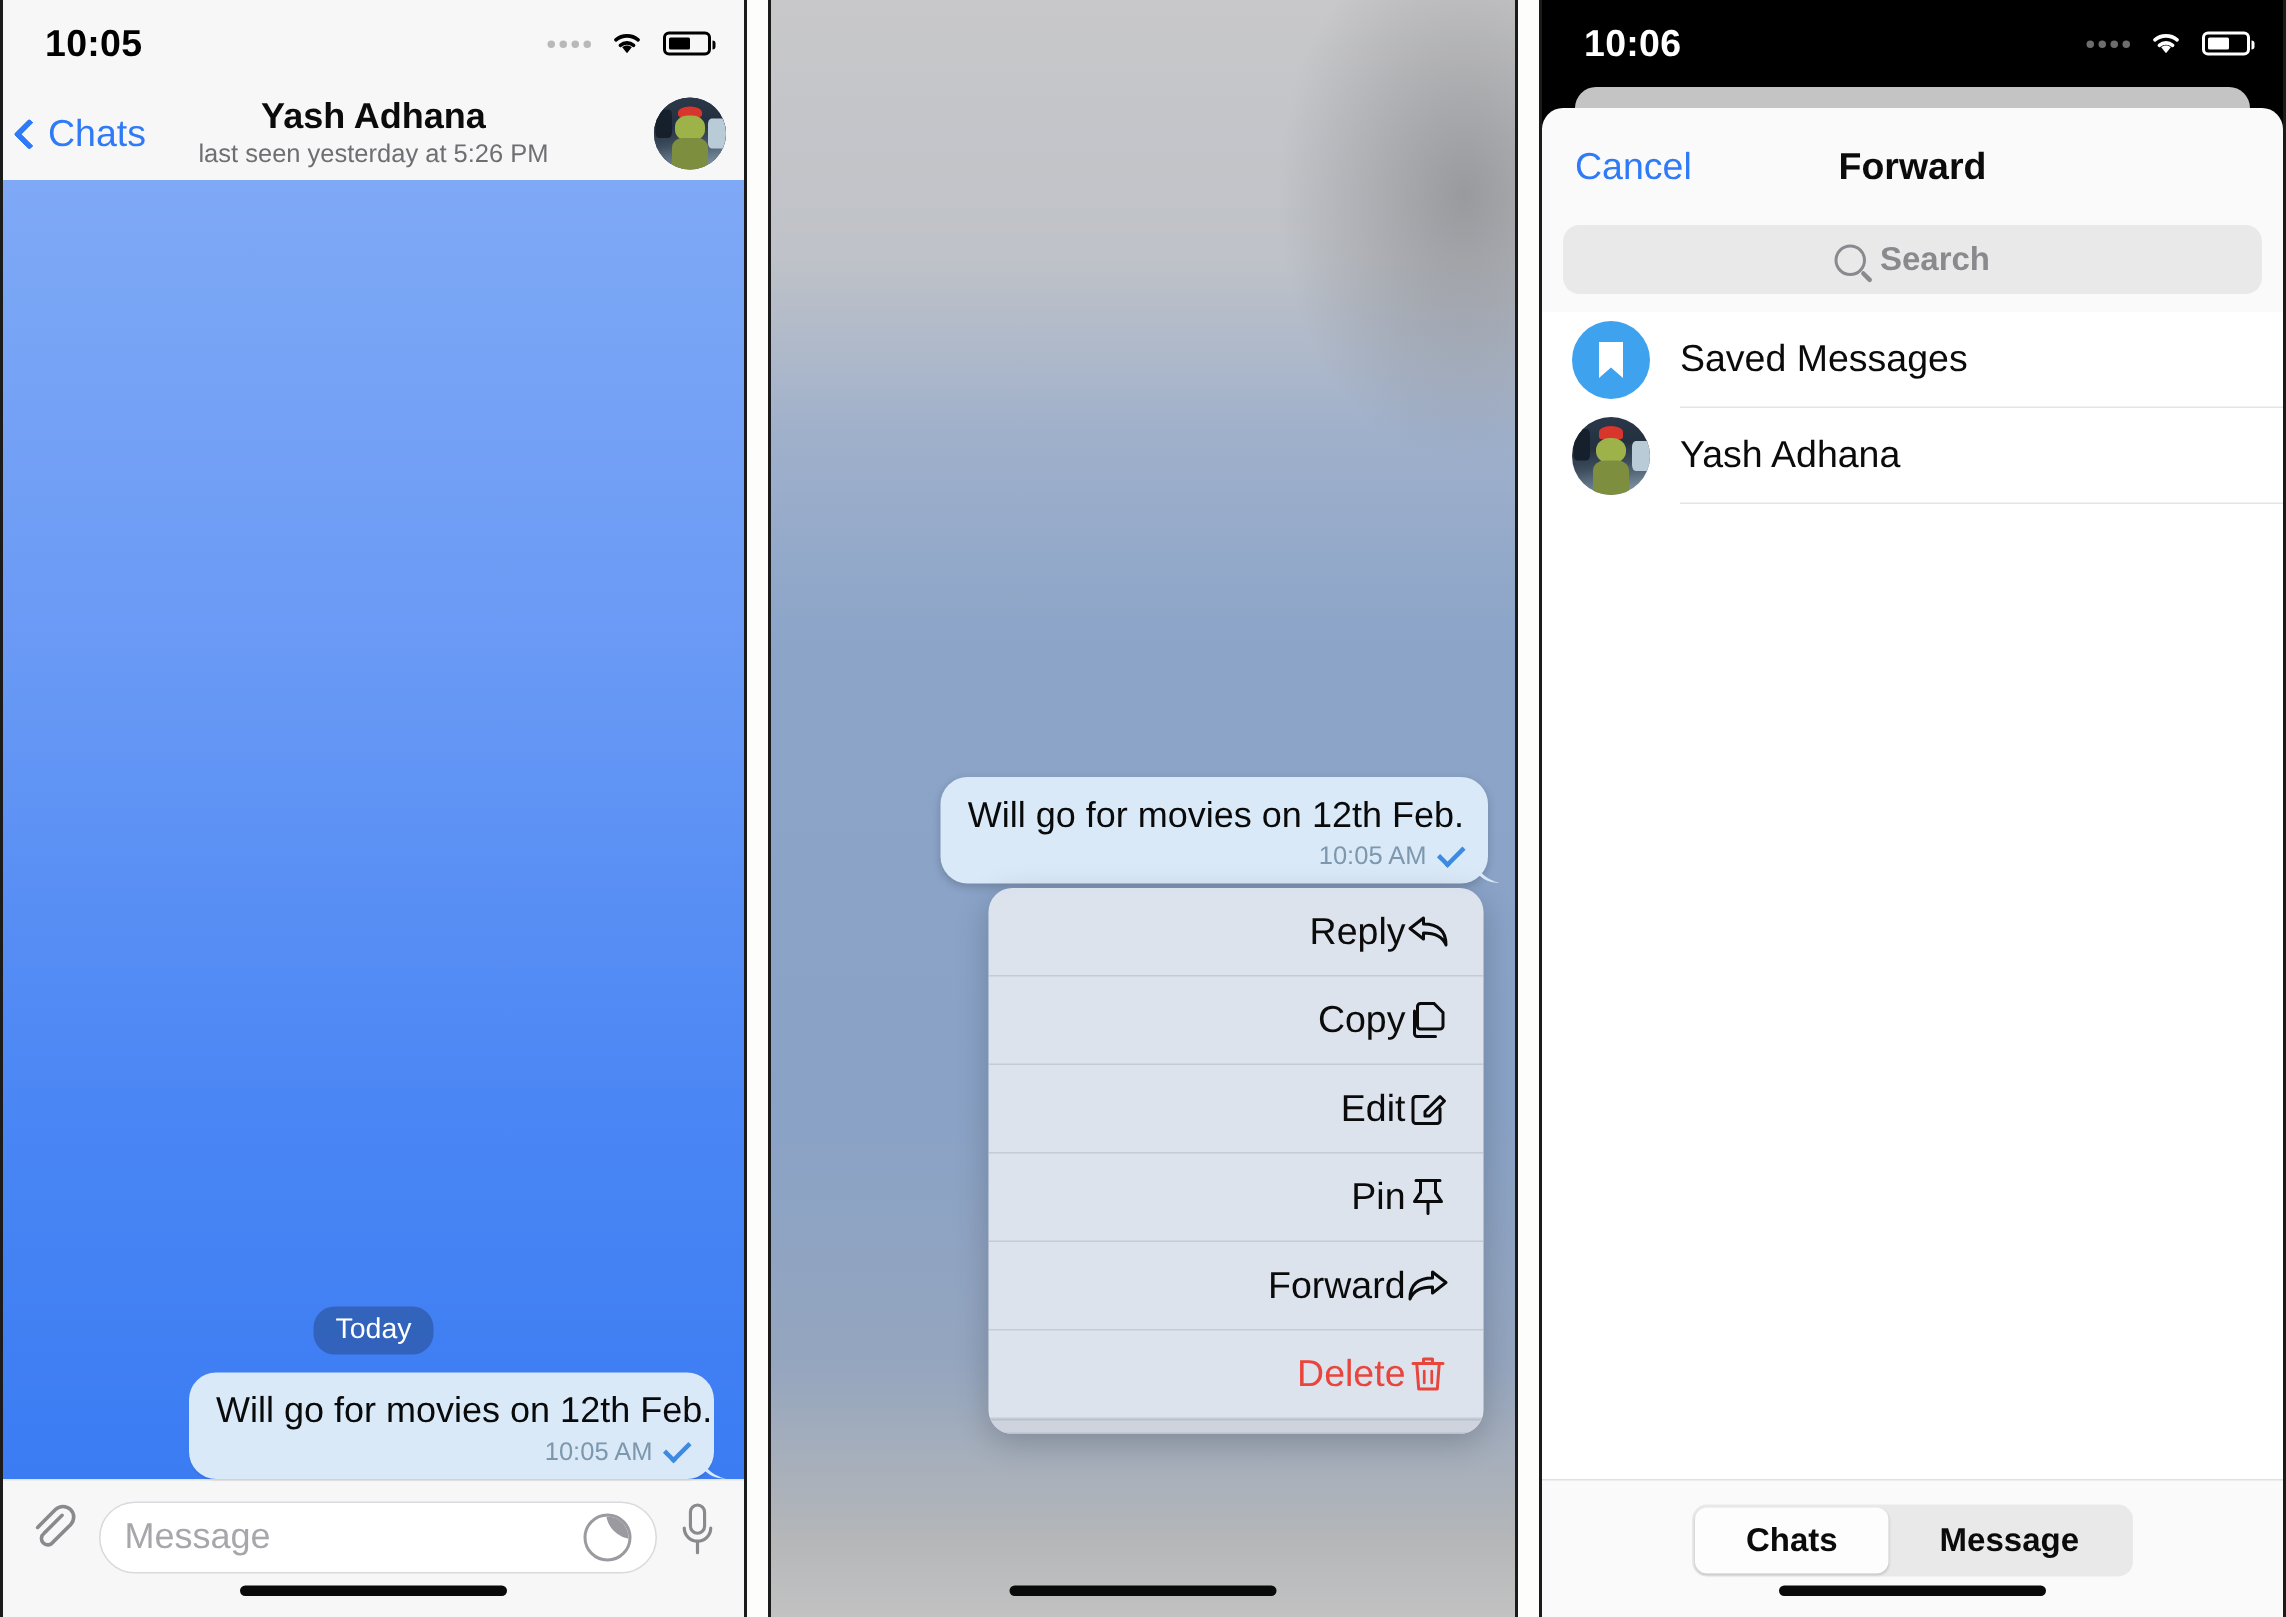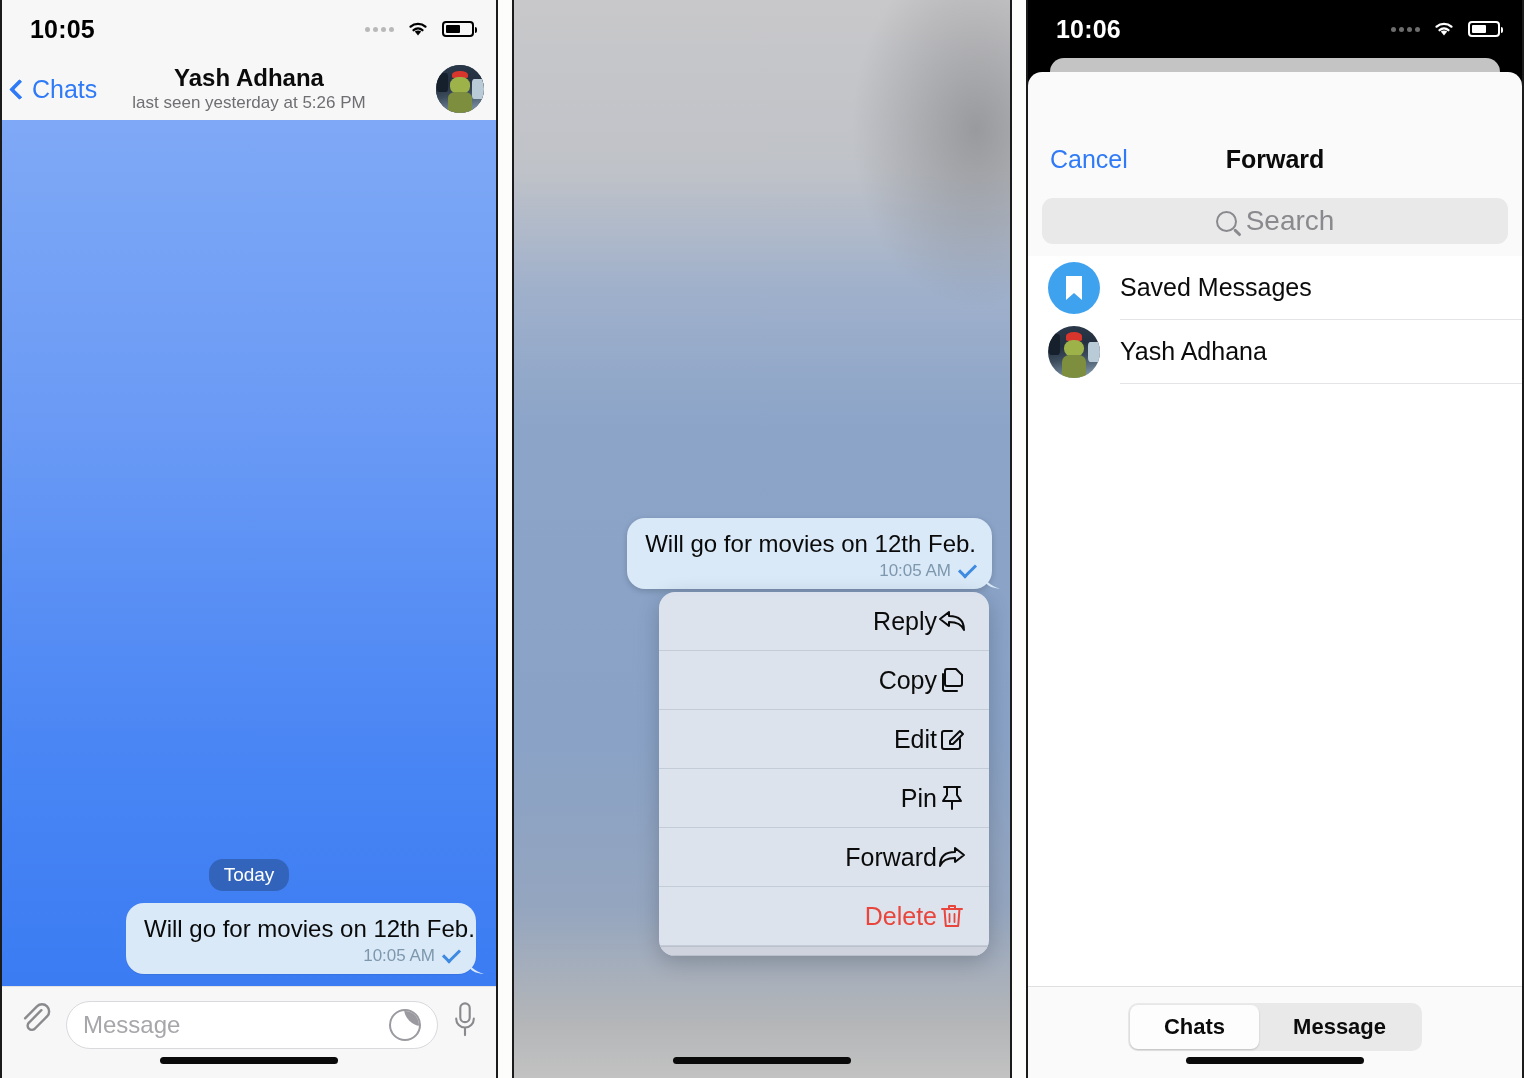--- a/index.html
+++ b/index.html
@@ -54,21 +54,21 @@
   .av-face { position:absolute; left:30%; top:26%; width:40%; height:34%; background:#9eb24a;
              border-radius:45%; }
   .av-body { position:absolute; left:26%; top:56%; width:48%; height:44%; background:#7d8f3f;
              border-radius:30% 30% 10% 10%; }
   .av-l { position:absolute; left:2%; top:16%; width:22%; height:40%; background:#16202c; border-radius:20%; }
   .av-r { position:absolute; right:0; top:30%; width:24%; height:40%; background:#b9cbd6; border-radius:20%; }
 
   .chat-body { position:relative; height:calc(1078px - 58px - 62px - 92px);
                background:linear-gradient(180deg,#7fa9f6 0%,#6a9af5 35%,#4a86f4 72%,#3b7cf3 100%);
                display:flex; flex-direction:column; justify-content:flex-end;
-               padding-bottom:12px;text-align:center; }
+               padding-bottom:0;text-align:center; }
   .day-pill { align-self:center; background:rgba(30,60,110,.42); color:#fff; font-size:19px;
               padding:5px 15px; border-radius:14px; margin-bottom:12px; }
   .bubble-row { display:flex; justify-content:flex-end; padding-right:20px; }
   .bubble { position:relative; background:#d9e9f8; border-radius:18px; padding:12px 16px 8px 18px;
             max-width:350px; box-shadow:0 1px 1px rgba(0,0,0,.07); }
   .bubble::after { content:""; position:absolute; right:-8px; bottom:0; width:18px; height:20px;
                    background:#d9e9f8;
                    clip-path:path("M0 0 C0 12 4 19 18 20 C8 17 2 12 0 0 Z"); }
   .bubble-txt { font-size:24px; color:#0a0a0a; line-height:1.2; white-space:nowrap; }
   .bubble-meta { display:flex; align-items:center; justify-content:flex-end; gap:8px; margin-top:2px; }
@@ -119,31 +119,31 @@
   .ctx-gap { height:10px; background:rgba(200,206,216,.75); border-bottom:1px solid rgba(150,160,175,.35);
              border-top:1px solid rgba(150,160,175,.35); }
   .ctx-tail { background:rgba(236,239,244,.95); }
 
   
   .p3 { background:#000; }
   .back-card { position:absolute; left:22px; right:22px; top:58px; height:90px;
                background:#c4c4c4; border-radius:14px 14px 0 0; }
   .sheet { position:absolute; left:0; right:0; top:72px; bottom:0; background:#fafafa;
            border-radius:14px 14px 0 0; display:flex; flex-direction:column; }
-  .sheet-hdr { height:78px; display:flex; align-items:center; padding:0 22px; position:relative;margin-top:48px; }
+  .sheet-hdr { height:78px; display:flex; align-items:center; padding:0 22px; position:relative; }
   .sh-cancel { font-size:25px; color:#2f7af6; cursor:pointer; }
   .sh-title { position:absolute; left:0; right:0; text-align:center; font-size:25px;
               font-weight:bold; color:#0b0b0b; pointer-events:none; }
   .search-wrap { padding:0 14px 12px; }
   .search-box { height:46px; background:#e9e9ea; border-radius:11px; display:flex;
                 align-items:center; justify-content:center; gap:9px; cursor:text; }
   .mag { width:21px; height:21px; border:2.4px solid #8a8a8e; border-radius:50%; position:relative; flex:none; }
   .mag::after { content:""; position:absolute; right:-7px; bottom:-4px; width:9px; height:2.6px;
                 background:#8a8a8e; transform:rotate(45deg); border-radius:2px; }
-  .search-ph { font-size:28px; color:#8a8a8e; }
+  .search-ph { font-size:22px; color:#8a8a8e;font-weight:bold; }
 
   .list { flex:1; background:#fff; }
   .row { height:64px; display:flex; align-items:center; padding:0 0 0 20px; cursor:pointer; }
   .row-ico { width:52px; height:52px; border-radius:50%; flex:none; overflow:hidden; position:relative; }
   .saved { background:#3fa2ef; display:flex; align-items:center; justify-content:center; }
   .row-txt { font-size:25px; color:#0b0b0b; margin-left:20px; flex:1;
              border-bottom:1px solid #e4e4e6; height:100%; display:flex; align-items:center; }
   .row:last-child .row-txt { border-bottom:1px solid #e4e4e6; }
 
   .seg-area { height:92px; background:#fafafa; border-top:1px solid #e0e0e2;

